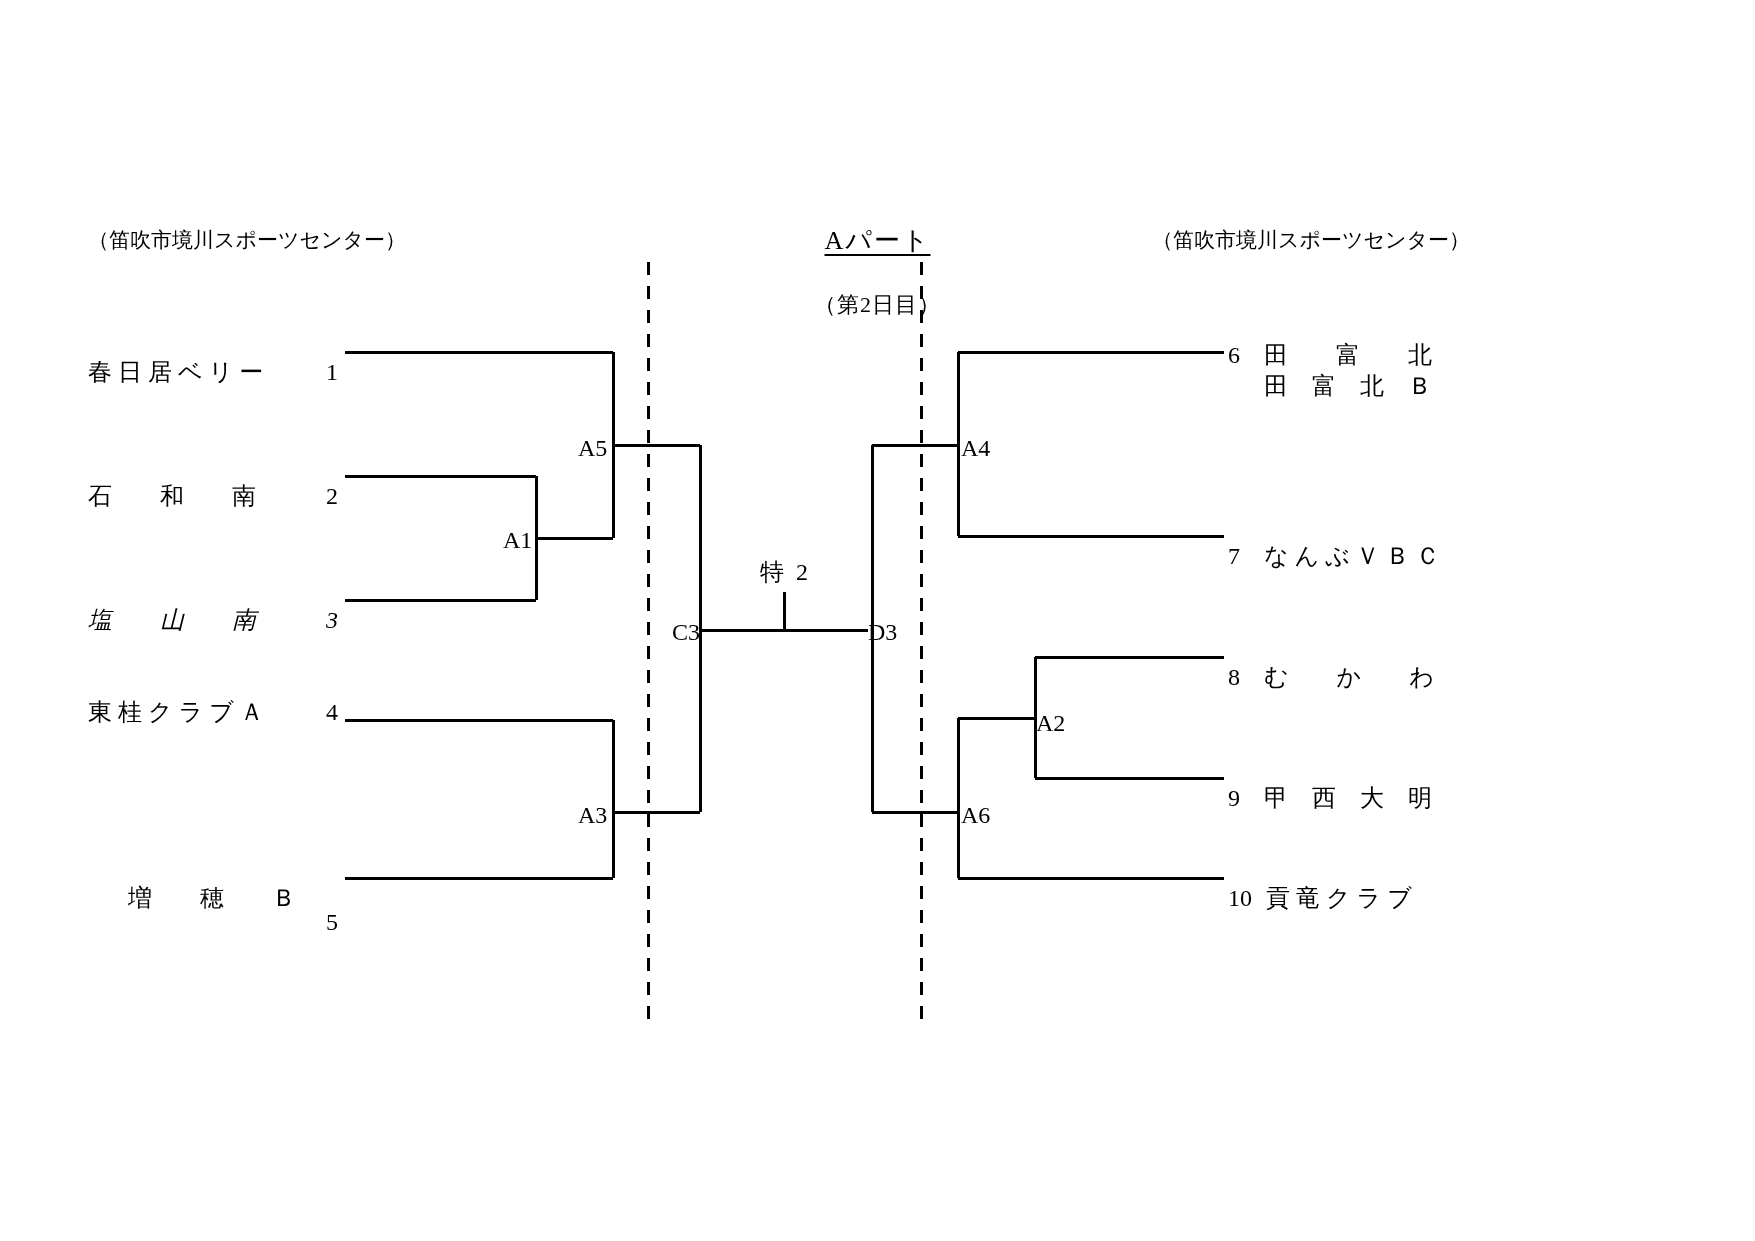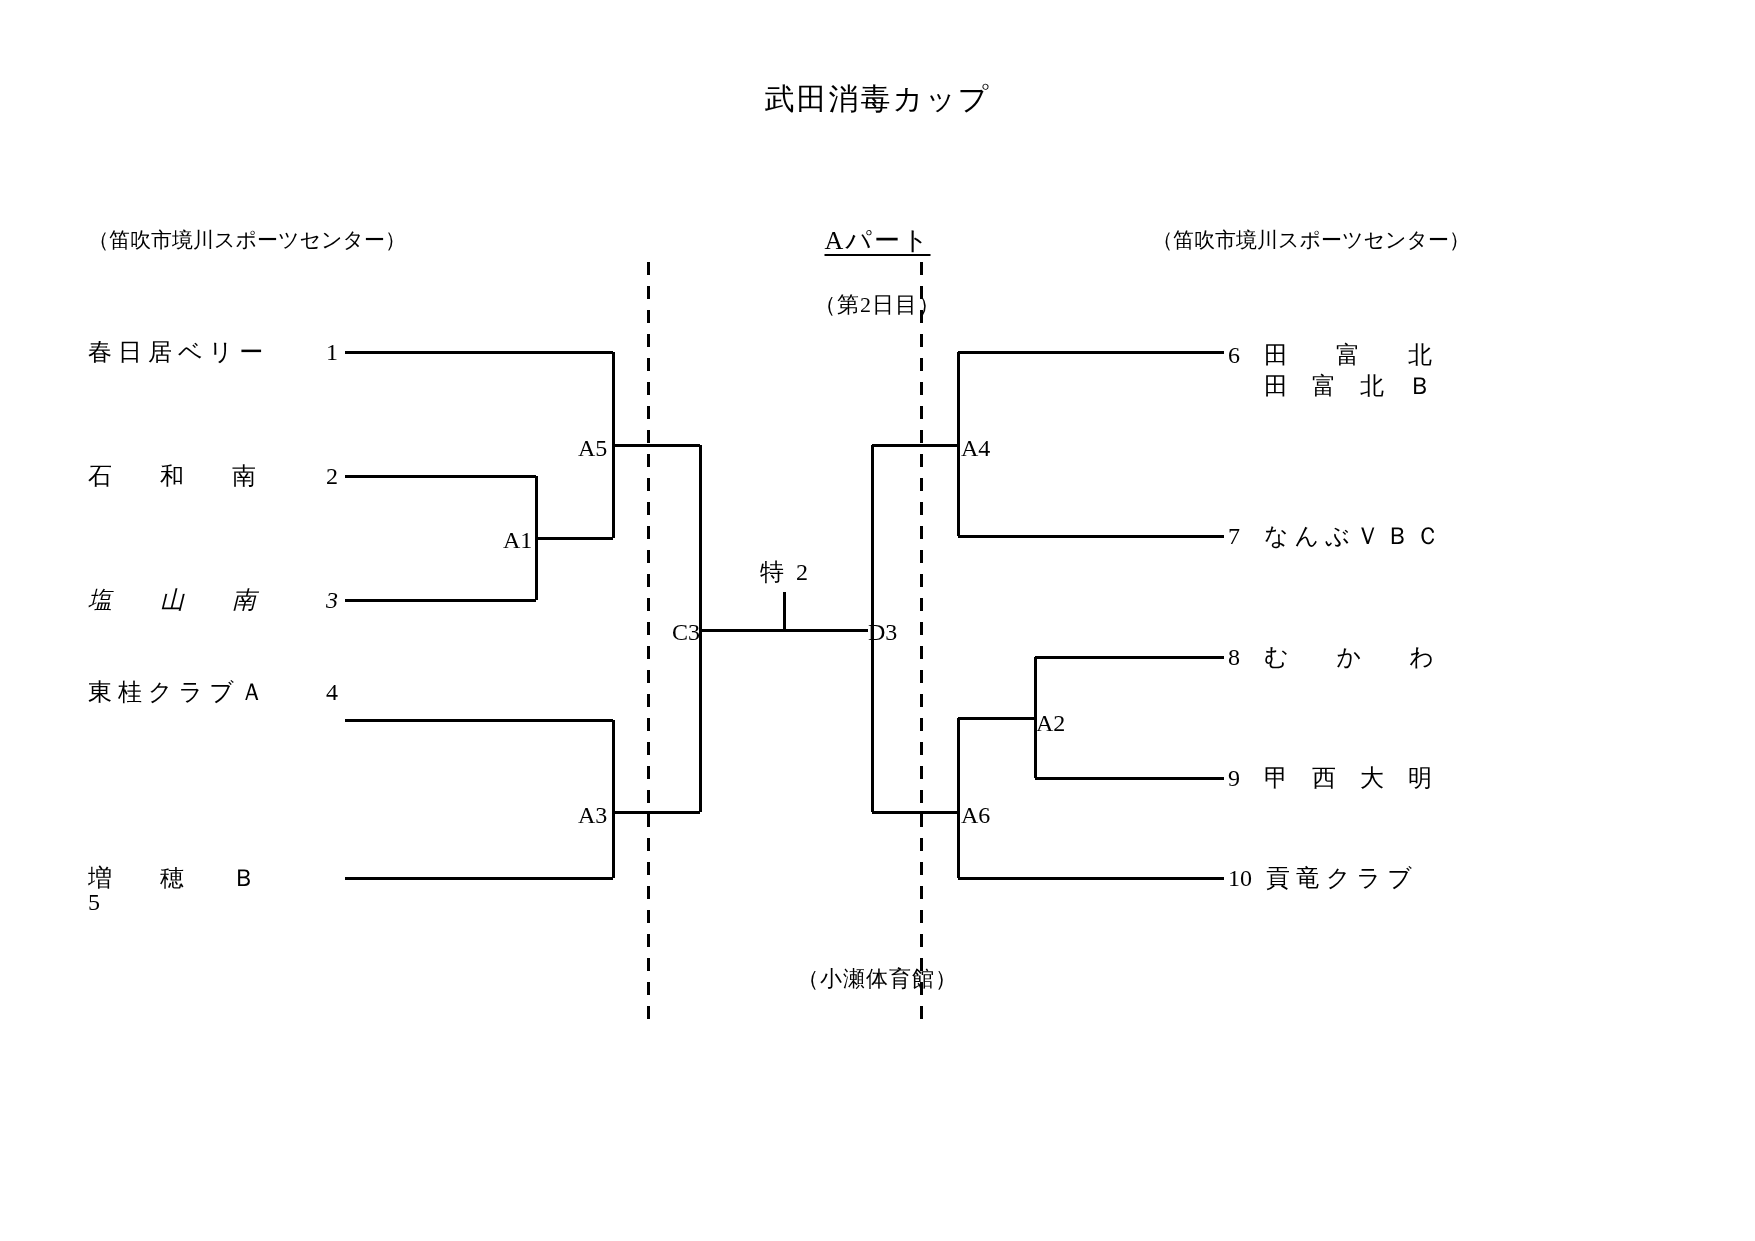--- a/index.html
+++ b/index.html
@@ -36,48 +36,46 @@
   .venue { font-size:21px; letter-spacing:0px; }
   .venue-left  { left:88px;  top:230px; }
   .venue-right { left:1152px; top:230px; }
   .bottom-venue {
     font-size:22px; letter-spacing:1px;
     left:0; right:0; top:968px; text-align:center;
   }
 
   .team {
     font-size:24px;
-    display:flex; align-items:flex-start;
+    display:flex; align-items:flex-end;margin-top:20px;
   }
   .team-left {
     width:250px; justify-content:space-between;
   }
   .team-left .nm {
     display:flex; justify-content:space-between; width:210px;
   }
   .seed { font-size:24px; }
 
   .code { position:absolute; font-size:24px; }
   .toku { position:absolute; font-size:24px; letter-spacing:3px; }
 
   .stack { position:absolute; font-size:24px; line-height:1.28; }
   .stack .row { display:flex; justify-content:space-between; }
 </style>
 </head>
 <body>
 
 <div class="canvas">
 
-  <div class="t title">武田消毒カップ</div>
 
   <div class="t venue venue-left">（笛吹市境川スポーツセンター）</div>
   <div class="t venue venue-right">（笛吹市境川スポーツセンター）</div>
   <div class="t part-label">Aパート</div>
   <div class="t day-label">（第2日目）</div>
-  <div class="t bottom-venue">（小瀬体育館）</div>
 
   <div class="t team team-left" style="left:88px; top:340px;">
     <span class="nm">春 日 居 ベ リ ー</span>
     <span class="seed">1</span>
   </div>
   <div class="t team team-left" style="left:88px; top:464px;">
     <span class="nm">石　　和　　南</span>
     <span class="seed">2</span>
   </div>
   <div class="t team team-left" style="left:88px; top:588px;font-style:italic;">

